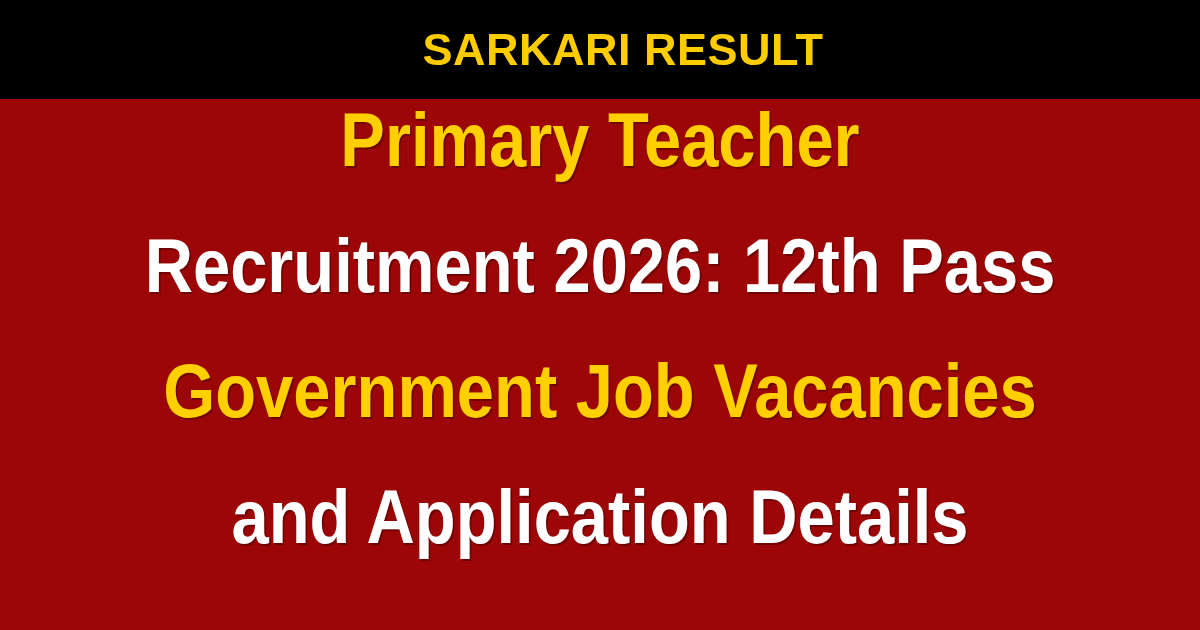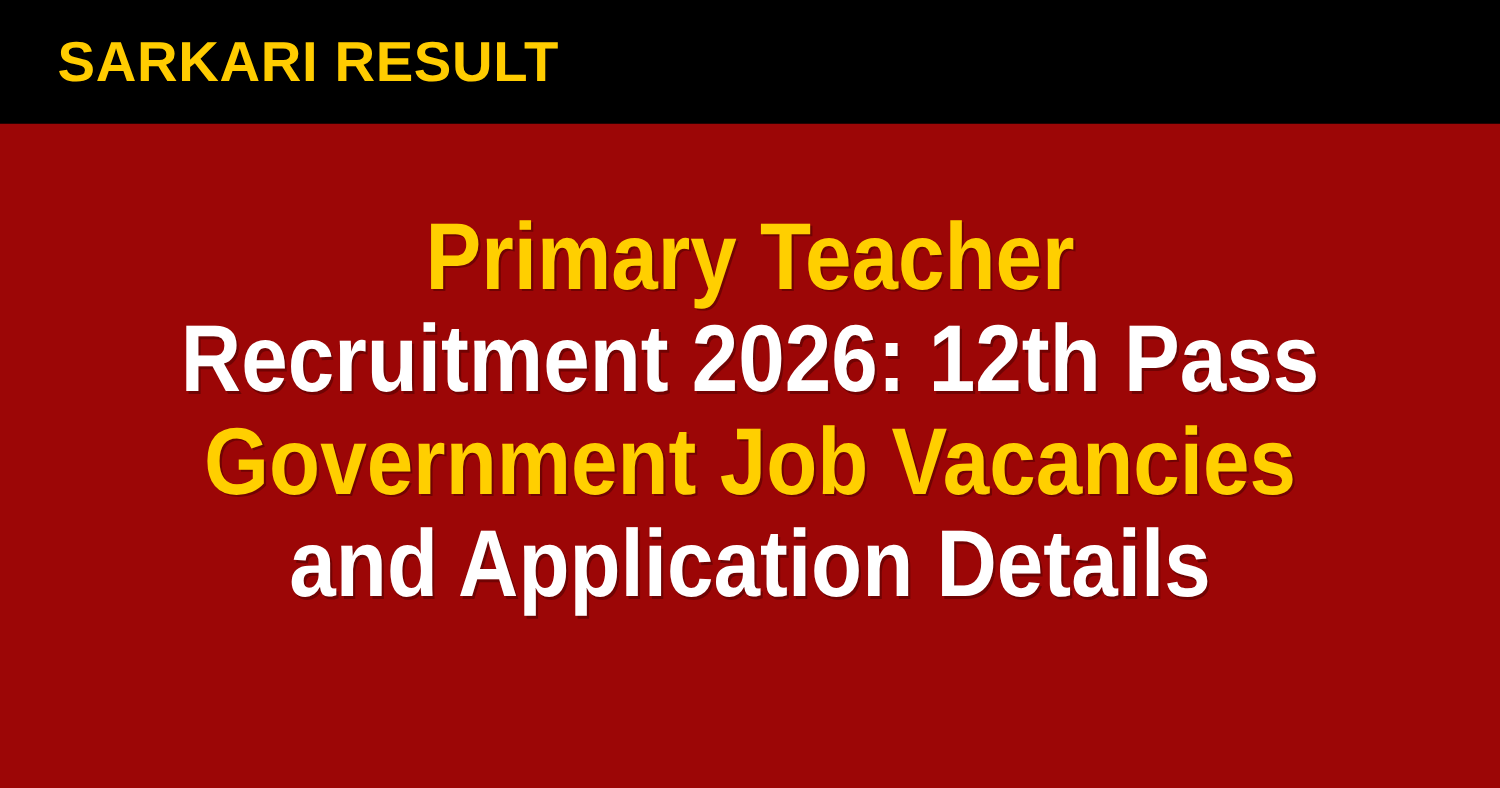--- a/index.html
+++ b/index.html
@@ -27,20 +27,21 @@
     position: absolute;
     left: 0;
     top: 0;
     width: 1200px;
     height: 99px;
     background: #000000;
     display: flex;
     align-items: center;
     box-sizing: border-box;
     padding-left: 46px;
+    justify-content: center;
   }
 
   .brand-text {
     color: #ffcc00;
     font-family: "Liberation Sans", sans-serif;
     font-weight: bold;
     font-size: 45px;
     letter-spacing: 0.5px;
     line-height: 1;
     white-space: nowrap;
@@ -50,21 +51,21 @@
   
   .headline {
     position: absolute;
     left: 0;
     top: 99px;
     width: 1200px;
     height: 531px;
     display: flex;
     flex-direction: column;
     align-items: center;
-    justify-content: center;
+    justify-content: space-between;
     padding-bottom: 72px;
     box-sizing: border-box;
   }
 
   .hl-line {
     display: block;
     width: 100%;
     text-align: center;
     font-family: "Liberation Sans Narrow", "Liberation Sans", sans-serif;
     font-weight: bold;

